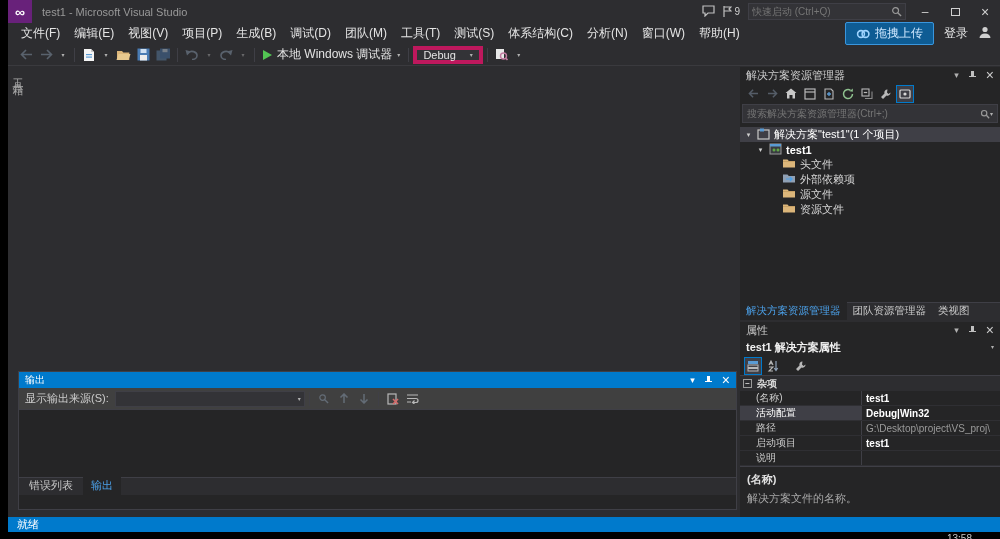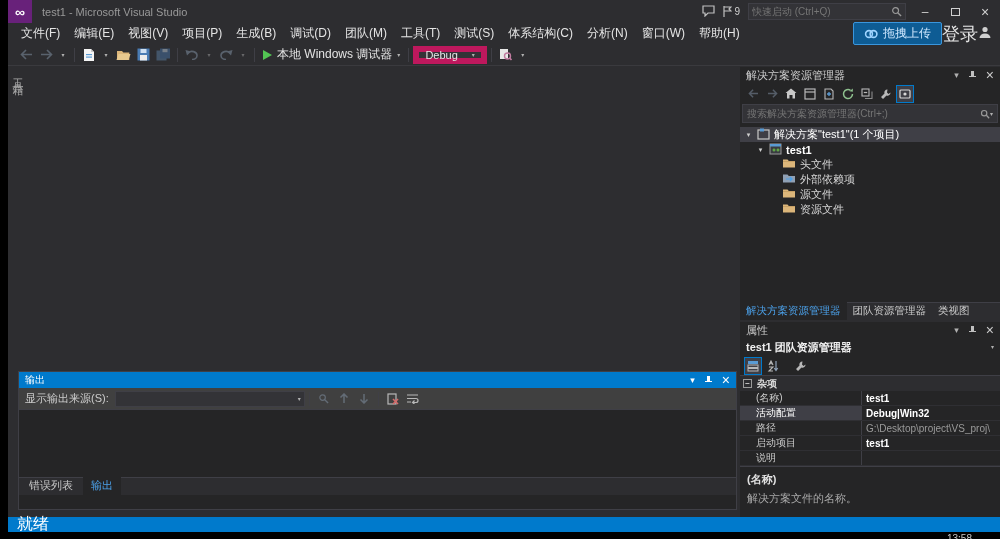--- a/index.html
+++ b/index.html
@@ -18,36 +18,36 @@
   .quick-launch input { flex:1; min-width:0; background:transparent; border:none; outline:none; color:#999; font-size:10px; font-family:inherit; }
   .winbtn { width:22px; height:18px; display:flex; align-items:center; justify-content:center; color:#d0d0d0; font-size:12px; }
   .glyph-min::before { content:"–"; }
   .glyph-close::before { content:"×"; font-size:14px; }
   .max-box { width:9px; height:8px; border:1px solid #d0d0d0; display:inline-block; }
   .flag-wrap { display:flex; align-items:center; gap:2px; color:#d0d0d0; font-size:10px; }
 
   
   .menubar { position:absolute; left:0; top:23px; right:0; height:21px; display:flex; align-items:center; padding-left:6px; }
   .menu-item { color:#e4e4e4; font-size:12px; padding:2px 7px; white-space:nowrap; }
-  .menu-right { margin-left:auto; display:flex; align-items:center; padding-right:8px; }
+  .menu-right { margin-left:auto; display:flex; align-items:center; gap:10px; padding-right:8px; }
   .upload-btn { display:flex; align-items:center; gap:5px; background:#0e5c94; border:1px solid #3a96dd; border-radius:2px; color:#cfe8ff; font-size:12px; padding:2px 10px; }
-  .signin { color:#e4e4e4; font-size:18px; }
+  .signin { color:#e4e4e4; font-size:12px; }
 
   
   .toolbar { position:absolute; left:0; top:44px; right:0; height:22px; display:flex; align-items:center; padding-left:8px; border-bottom:1px solid #3a3a3e; }
   .tb-btn { display:flex; align-items:center; justify-content:center; width:20px; height:20px; }
   .tb-btn.narrow { width:14px; }
   .tb-sep { width:1px; height:14px; background:#3f3f46; margin:0 4px; }
   .chev { font-size:6px; color:#b0b0b0; line-height:1; }
   .chev::before { content:"▾"; }
   .dim { opacity:.45; }
   .debug-btn { display:flex; align-items:center; gap:5px; padding:0 4px; }
   .debug-label { color:#e4e4e4; font-size:12px; white-space:nowrap; }
   .play-tri { width:0; height:0; border-left:9px solid #53c653; border-top:5.5px solid transparent; border-bottom:5.5px solid transparent; }
-  .config-select { display:flex; align-items:center; gap:14px; padding:1px 6px; border:6px solid #be185d; background:#333337; color:#e4e4e4; font-size:11px; height:18px; }
+  .config-select { display:flex; align-items:center; gap:14px; padding:1px 6px; border:4px solid #be185d; background:#333337; color:#e4e4e4; font-size:11px; height:18px; }
 
   
   .content { position:absolute; left:0; top:67px; right:0; height:450px; background:#2d2d30; }
   .side-tab { position:absolute; left:2px; top:3px; writing-mode:vertical-rl; color:#a8a8a8; font-size:11px; letter-spacing:3px; }
 
   
   .output-panel { position:absolute; left:10px; top:304px; width:719px; height:139px; background:#252526; border:1px solid #3f3f46; }
   .panel-titlebar { height:16px; display:flex; align-items:center; padding:0 6px; font-size:10px; }
   .panel-titlebar.active { background:#007acc; color:#fff; }
   .panel-titlebar.inactive { background:transparent; color:#ccc; font-size:11px; }
@@ -94,21 +94,21 @@
   .prop-name { width:122px; color:#cccccc; padding-left:16px; border-right:1px solid #3f3f46; display:flex; align-items:center; }
   .prop-name.selected { background:#3f3f46; color:#fff; }
   .prop-value { flex:1; padding-left:4px; color:#e8e8e8; display:flex; align-items:center; overflow:hidden; white-space:nowrap; }
   .prop-value.bold { font-weight:bold; color:#ffffff; }
   .prop-value.muted { color:#9a9a9a; }
   .prop-desc { flex:1; border-top:1px solid #3f3f46; padding:5px 7px; }
   .desc-title { color:#e0e0e0; font-size:11px; font-weight:bold; margin-bottom:4px; }
   .desc-text { color:#a8a8a8; font-size:11px; }
 
   
-  .statusbar { position:absolute; left:8px; top:517px; width:992px; height:15px; background:#007acc; color:#fff; font-size:16px; display:flex; align-items:center; padding-left:9px; }
+  .statusbar { position:absolute; left:8px; top:517px; width:992px; height:15px; background:#007acc; color:#fff; font-size:11px; display:flex; align-items:center; padding-left:9px; }
   .bottom-strip { position:absolute; left:0; top:532px; width:1000px; height:7px; background:#000; overflow:hidden; }
   .clock { position:absolute; right:28px; top:1px; color:#c8c8c8; font-size:10px; }
 </style>
 </head>
 <body>
 
 <div class="screen">
   <div class="vs-window">
 
     <div class="titlebar">
@@ -463,21 +463,21 @@
         <div class="props">
           <div class="panel-titlebar inactive">
             <span>属性</span>
             <span class="panel-title-icons">
               <span class="pt-ico chev"></span>
               <span class="pin-ico" style="color:#c0c0c0"></span>
               <span class="pt-ico glyph-close" style="font-size:12px"></span>
             </span>
           </div>
           <div class="obj-select">
-            <span>test1 团队资源管理器</span>
+            <span>test1 解决方案属性</span>
             <span class="chev" style="margin-left:auto"></span>
           </div>
           <div class="props-toolbar">
             <span class="se-ico toggled">
               <svg width="12" height="12" viewBox="0 0 12 12">
                   <rect x="1" y="1" width="10" height="3" fill="#5a9bd4"></rect>
                   <rect x="1" y="5" width="10" height="2.5" fill="none" stroke="#b8b8b8" stroke-width="1"></rect>
                   <rect x="1" y="8.5" width="10" height="2.5" fill="none" stroke="#b8b8b8" stroke-width="1"></rect>
                 </svg>
             </span>

